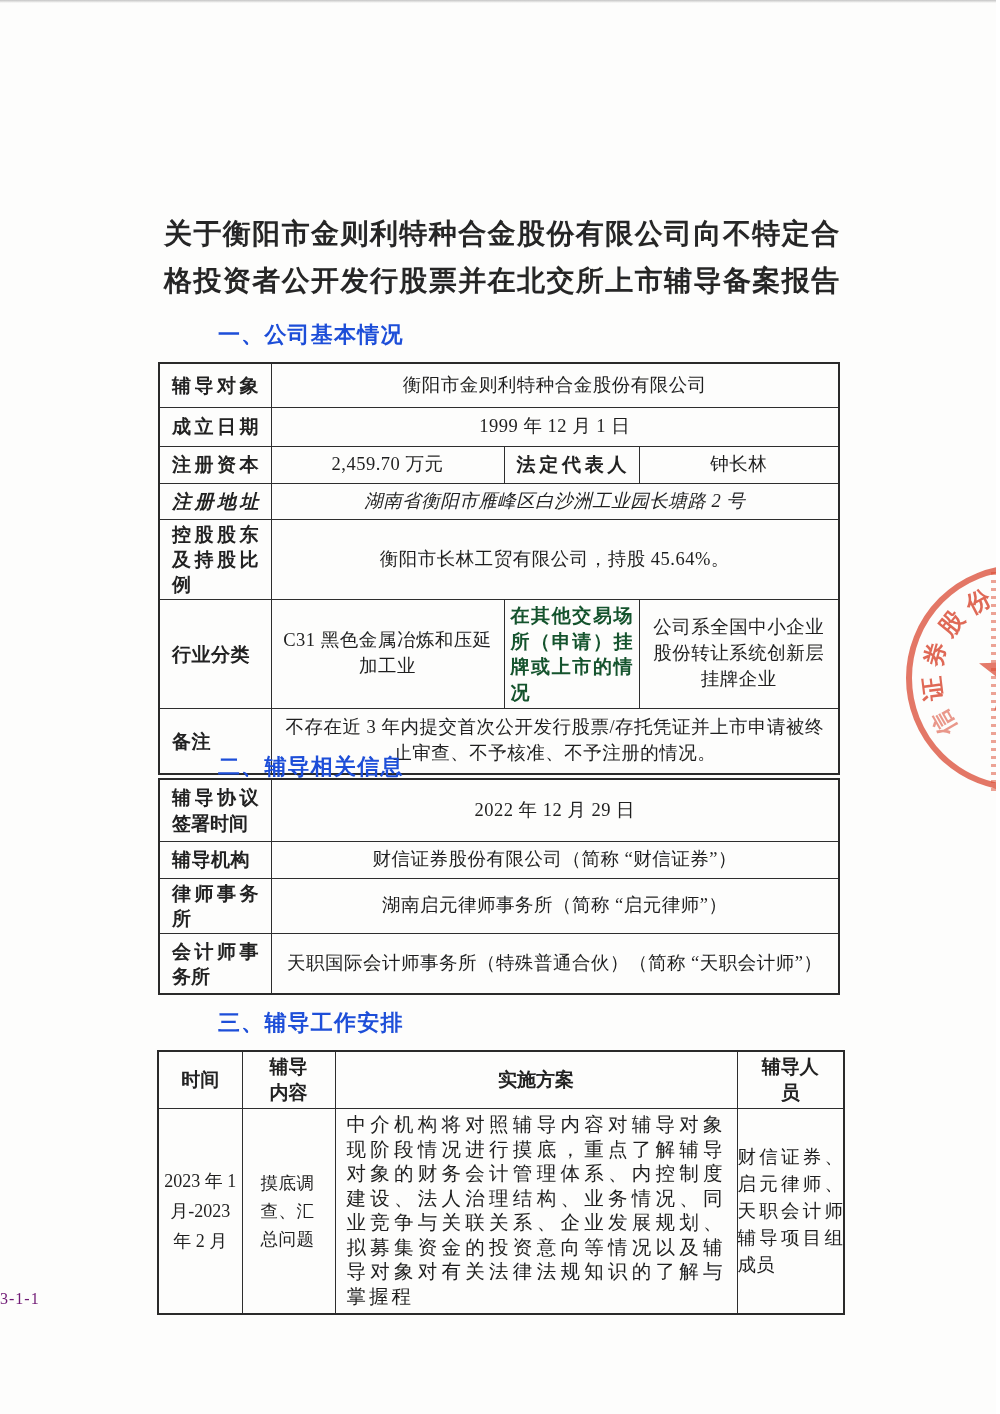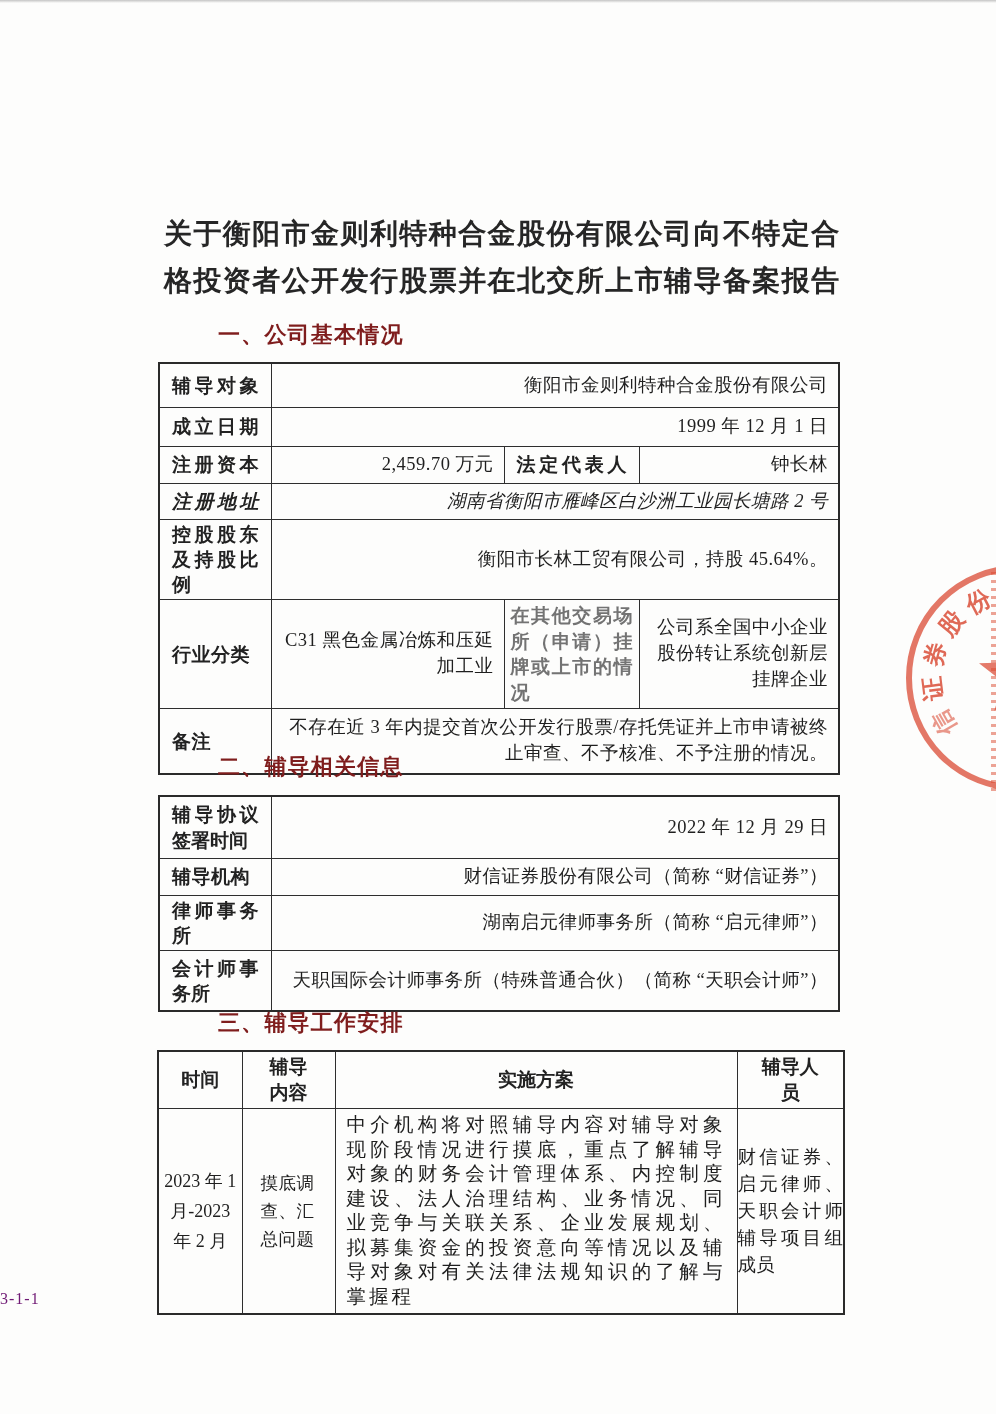--- a/index.html
+++ b/index.html
@@ -19,52 +19,52 @@
   }
   .doc-title{
     position:absolute;left:164px;top:210px;width:676px;margin:0;
     font-family:"Liberation Sans","DejaVu Sans",sans-serif;
     font-weight:700;font-size:28px;line-height:47px;letter-spacing:.8px;
     color:#262626;text-align:justify;text-align-last:justify;
   }
   .sec{
     position:absolute;left:218px;margin:0;
     font-family:"Liberation Sans","DejaVu Sans",sans-serif;
-    font-weight:700;font-size:22px;letter-spacing:1.2px;color:#7f1d1d;
+    font-weight:700;font-size:22px;letter-spacing:1.2px;color:#1d4ed8;
   }
   .sec.s1{top:320px;} .sec.s2{top:752px;} .sec.s3{top:1008px;}
 
   table.t{
     position:absolute;left:158px;border-collapse:collapse;table-layout:fixed;
     background:transparent;
   }
   table.t1{top:362px;width:680px;}
-  table.t2{top:795px;width:680px;padding-left:41px;}
+  table.t2{top:778px;width:680px;padding-left:41px;}
   table.t3{top:1050px;left:157px;width:686px;}
   table.t td,table.t th{
     border:1.8px solid #2e2e2e;vertical-align:middle;overflow:hidden;
   }
   table.t{border:2.5px solid #2a2a2a;}
 
   td.lbl{
     font-family:"Liberation Sans","DejaVu Sans",sans-serif;
     font-weight:700;font-size:19px;line-height:1.32;color:#222;
     padding:2px 12px;
   }
   td.lbl.spread{text-align:justify;text-align-last:justify;}
   td.lbl.just{text-align:justify;}
   td.lbl.left{text-align:left;letter-spacing:.5px;}
   td.lbl2{
     font-family:"Liberation Sans","DejaVu Sans",sans-serif;
-    font-weight:700;font-size:19px;line-height:1.35;color:#737373;
+    font-weight:700;font-size:19px;line-height:1.35;color:#14532d;
     padding:2px 6px;text-align:justify;
   }
   td.val{
     font-size:18.5px;letter-spacing:.5px;line-height:1.4;
-    padding:2px 10px;text-align:right;border-radius:20px;
+    padding:2px 10px;text-align:center;border-radius:20px;
   }
   
   tr.h39 td{height:39px;} tr.h34 td{height:34px;} tr.h32 td{height:32px;}
   tr.h31 td{height:31px;font-style:italic;} tr.h66 td{height:66px;} tr.h104 td{height:104px;}
   tr.h60 td{height:60px;} tr.h57 td{height:57px;} tr.h48 td{height:48px;}
   tr.h55 td{height:55px;} tr.h30 th{height:30px;} tr.h177 td{height:177px;}
 
   
   table.t3 th{
     font-family:"Liberation Sans","DejaVu Sans",sans-serif;

